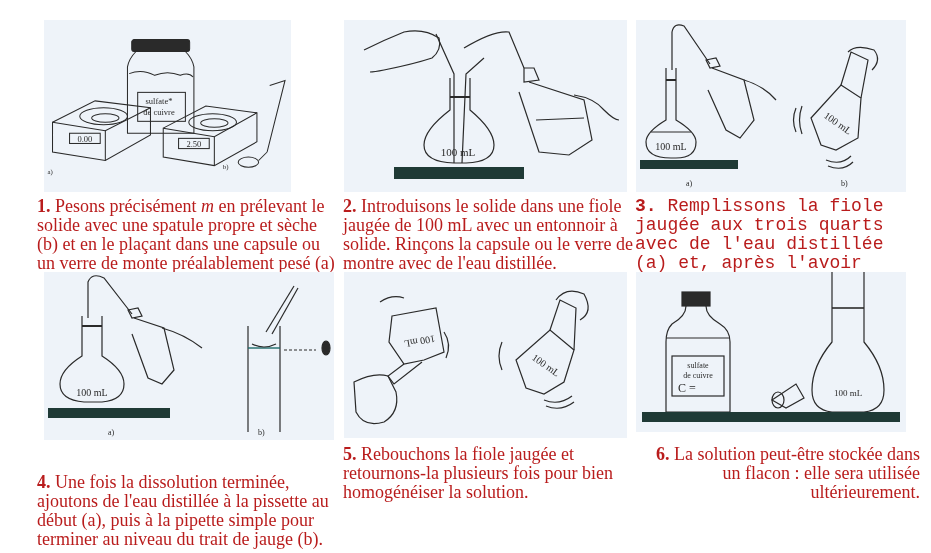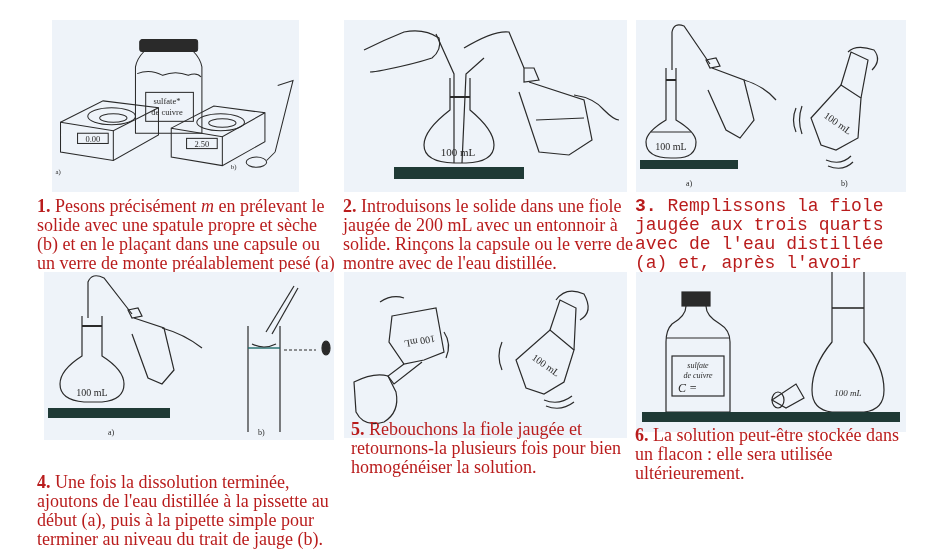--- a/index.html
+++ b/index.html
@@ -10,21 +10,21 @@
   .figure svg { width:100%; height:100%; display:block; }
   .caption { position:absolute; font-size:18px; line-height:19px; color:#b91c1c; }
   .caption b { font-weight:bold; }
   .caption i { font-style:italic; }
   svg text { font-family:"Liberation Serif", serif; }
 </style>
 </head>
 <body>
 
 <div class="panel">
-  <div class="figure" style="left:52px; top:20px; width:247px; height:172px;">
+  <div class="figure" style="left:44px; top:20px; width:247px; height:172px;">
     <svg viewBox="0 0 290 172">
       <g fill="none" stroke="#2a2a2a" stroke-width="1.2">
 
         <rect x="103" y="8" width="68" height="14" rx="3" fill="#2a2a2a"></rect>
         <path d="M108 22 Q100 30 98 40 L98 118 L176 118 L176 40 Q174 30 166 22"></path>
         <path d="M100 48 Q115 42 130 50 Q145 44 160 50 Q170 46 175 52"></path>
         <rect x="110" y="70" width="56" height="34"></rect>
 
         <path d="M10 105 L60 80 L125 88 L125 120 L72 150 L10 140 Z"></path>
         <path d="M10 105 L72 115 L125 88"></path>
@@ -75,21 +75,21 @@
         <path d="M185 62 L240 80 L248 120 L225 135 L195 132 L175 72"></path>
         <path d="M192 100 L240 98"></path>
 
         <path d="M230 75 Q250 78 260 90 Q270 100 275 100"></path>
       </g>
       <rect x="50" y="147" width="130" height="12" fill="#1f3a36"></rect>
       <text x="114" y="136" font-size="11" fill="#2a2a2a" text-anchor="middle">100 mL</text>
     </svg>
   </div>
   <div class="caption" style="left:343px; top:197px; width:290px;">
-    <b>2.</b><span> Introduisons le solide dans une fiole jaugée de 200 mL avec un entonnoir à solide. Rinçons la capsule ou le verre de montre avec de l'eau distillée.</span>
+    <b>2.</b><span> Introduisons le solide dans une fiole jaugée de 100 mL avec un entonnoir à solide. Rinçons la capsule ou le verre de montre avec de l'eau distillée.</span>
   </div>
 </div>
 
 <div class="panel">
   <div class="figure" style="left:636px; top:20px; width:270px; height:172px;">
     <svg viewBox="0 0 270 172">
       <g fill="none" stroke="#2a2a2a" stroke-width="1.2">
 
         <path d="M30 48 L30 100 Q10 112 10 122 Q10 138 35 138 L40 138 Q60 138 60 122 Q60 112 40 100 L40 48"></path>
         <path d="M30 60 L40 60" stroke-width="2"></path>
@@ -167,27 +167,27 @@
         <path d="M206 58 L216 28 L232 36 L230 78"></path>
         <path d="M212 28 Q222 14 240 22 Q250 40 236 48"></path>
         <path d="M158 70 Q152 84 158 98"></path>
         <path d="M200 128 Q215 134 228 124"></path>
         <path d="M202 134 Q217 140 230 130"></path>
       </g>
       <text x="75" y="66" font-size="10" fill="#2a2a2a" text-anchor="middle" transform="rotate(170 75 66)">100 mL</text>
       <text x="200" y="96" font-size="10" fill="#2a2a2a" text-anchor="middle" transform="rotate(35 200 96)">100 mL</text>
     </svg>
   </div>
-  <div class="caption" style="left:343px; top:420px; width:290px;margin-left:8px;">
+  <div class="caption" style="left:343px; top:445px; width:290px;">
     <b>5.</b><span> Rebouchons la fiole jaugée et retournons-la plusieurs fois pour bien homogénéiser la solution.</span>
   </div>
 </div>
 
 <div class="panel">
-  <div class="figure" style="left:636px; top:272px; width:270px; height:160px;font-style:italic;">
+  <div class="figure" style="left:636px; top:272px; width:270px; height:160px;">
     <svg viewBox="0 0 270 160">
       <g fill="none" stroke="#2a2a2a" stroke-width="1.2">
 
         <rect x="46" y="20" width="28" height="14" fill="#2a2a2a"></rect>
         <path d="M50 34 Q50 44 36 52 Q30 58 30 70 L30 140 L94 140 L94 70 Q94 58 84 52 Q70 44 70 34"></path>
         <path d="M30 66 L94 66"></path>
         <rect x="36" y="84" width="52" height="40"></rect>
 
         <path d="M136 128 L160 112 L168 126 L150 136 Z"></path>
         <ellipse cx="142" cy="128" rx="6" ry="8"></ellipse>
@@ -195,16 +195,16 @@
         <path d="M196 0 L196 70 Q176 94 176 118 Q176 138 196 140 L228 140 Q248 138 248 118 Q248 94 228 70 L228 0"></path>
         <path d="M196 36 L228 36" stroke-width="1.6"></path>
       </g>
       <rect x="6" y="140" width="258" height="10" fill="#1f3a36"></rect>
       <text x="62" y="96" font-size="8" fill="#2a2a2a" text-anchor="middle">sulfate</text>
       <text x="62" y="106" font-size="8" fill="#2a2a2a" text-anchor="middle">de cuivre</text>
       <text x="42" y="120" font-size="12" fill="#2a2a2a">C =</text>
       <text x="212" y="124" font-size="9" fill="#2a2a2a" text-anchor="middle">100 mL</text>
     </svg>
   </div>
-  <div class="caption" style="left:635px; top:426px; width:285px;">
+  <div class="caption" style="left:635px; top:445px; width:285px;text-align:right;">
     <b>6.</b><span> La solution peut-être stockée dans un flacon : elle sera utilisée ultérieurement.</span>
   </div>
 </div>
 
 </body></html>

